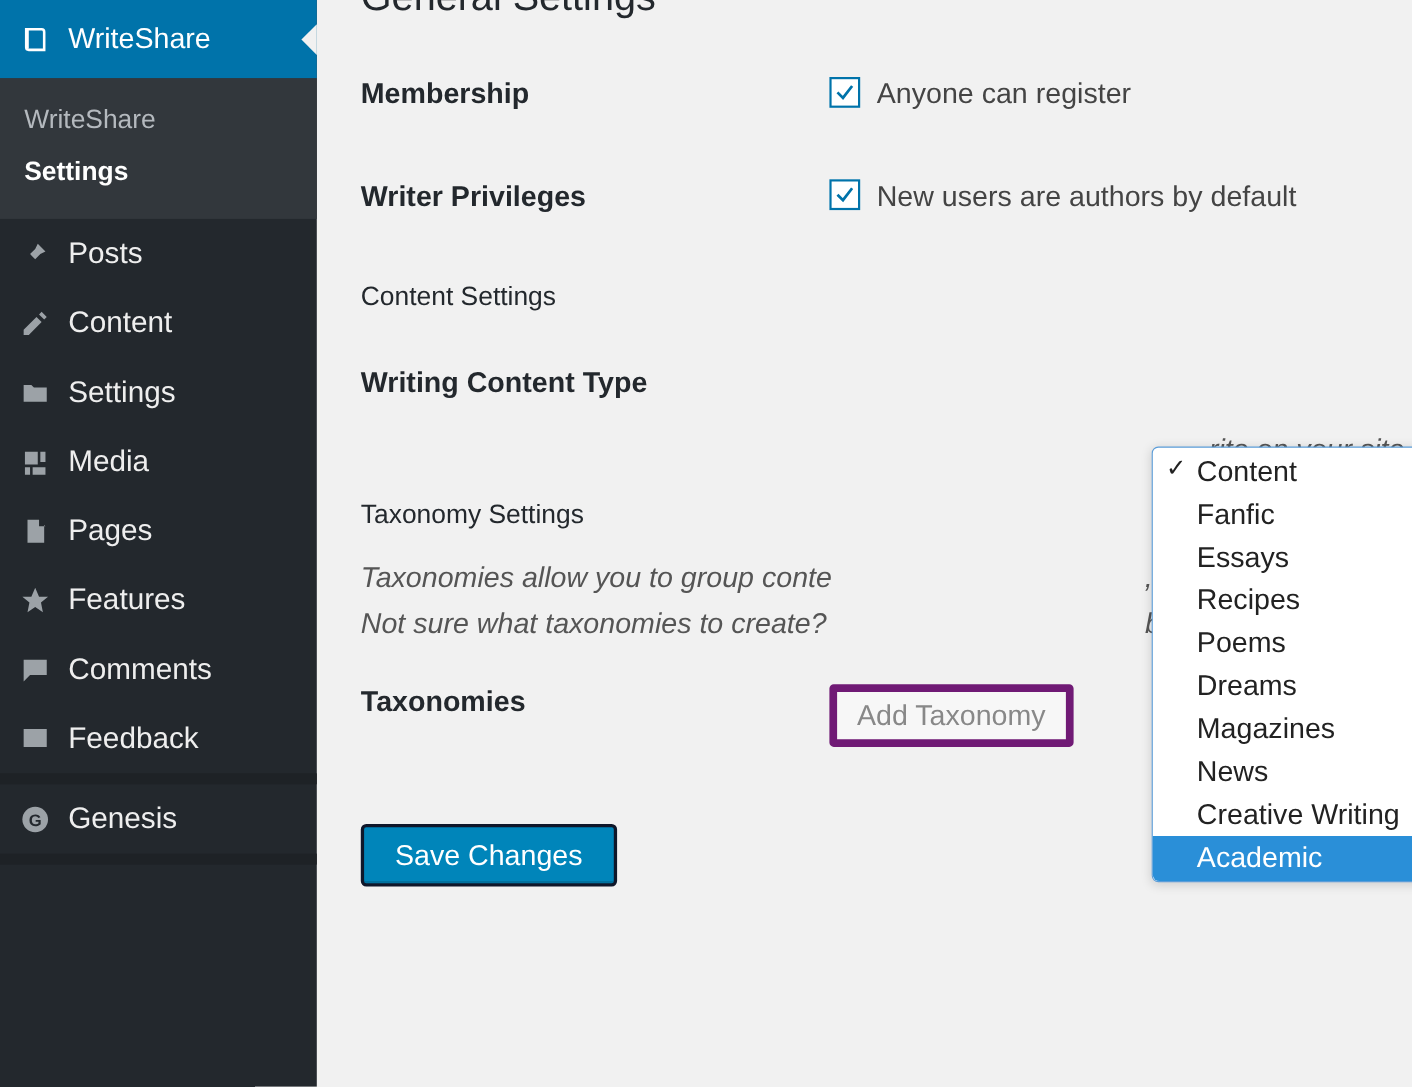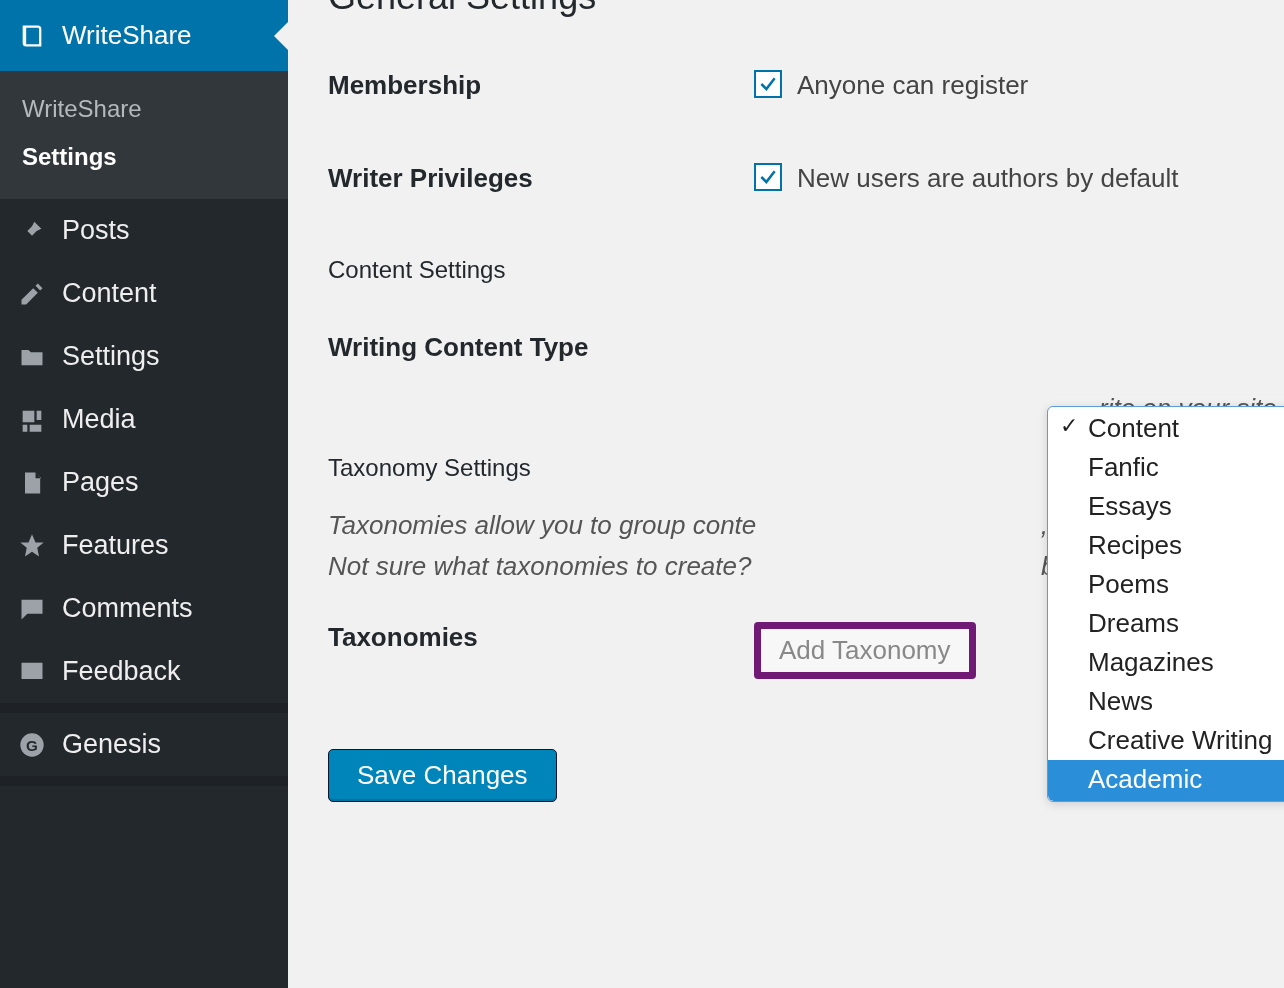--- a/index.html
+++ b/index.html
@@ -167,21 +167,21 @@
       border: 7px solid #701a75;
       background: #f7f7f7;
       color: #888;
       font-size: 26px;
       padding: 6px 18px;
       border-radius: 4px;
       cursor: pointer;
     }
     .save-btn {
       background: #0085ba;
-      border: 1px solid #0f172a;
+      border: 3px solid #0f172a;
       color: #fff;
       font-size: 26px;
       font-weight: 400;
       padding: 10px 28px;
       border-radius: 5px;
       cursor: pointer;
       box-shadow: inset 0 -2px 0 rgba(0,0,0,0.15);
     }
     .partial-title {
       font-size: 36px;

